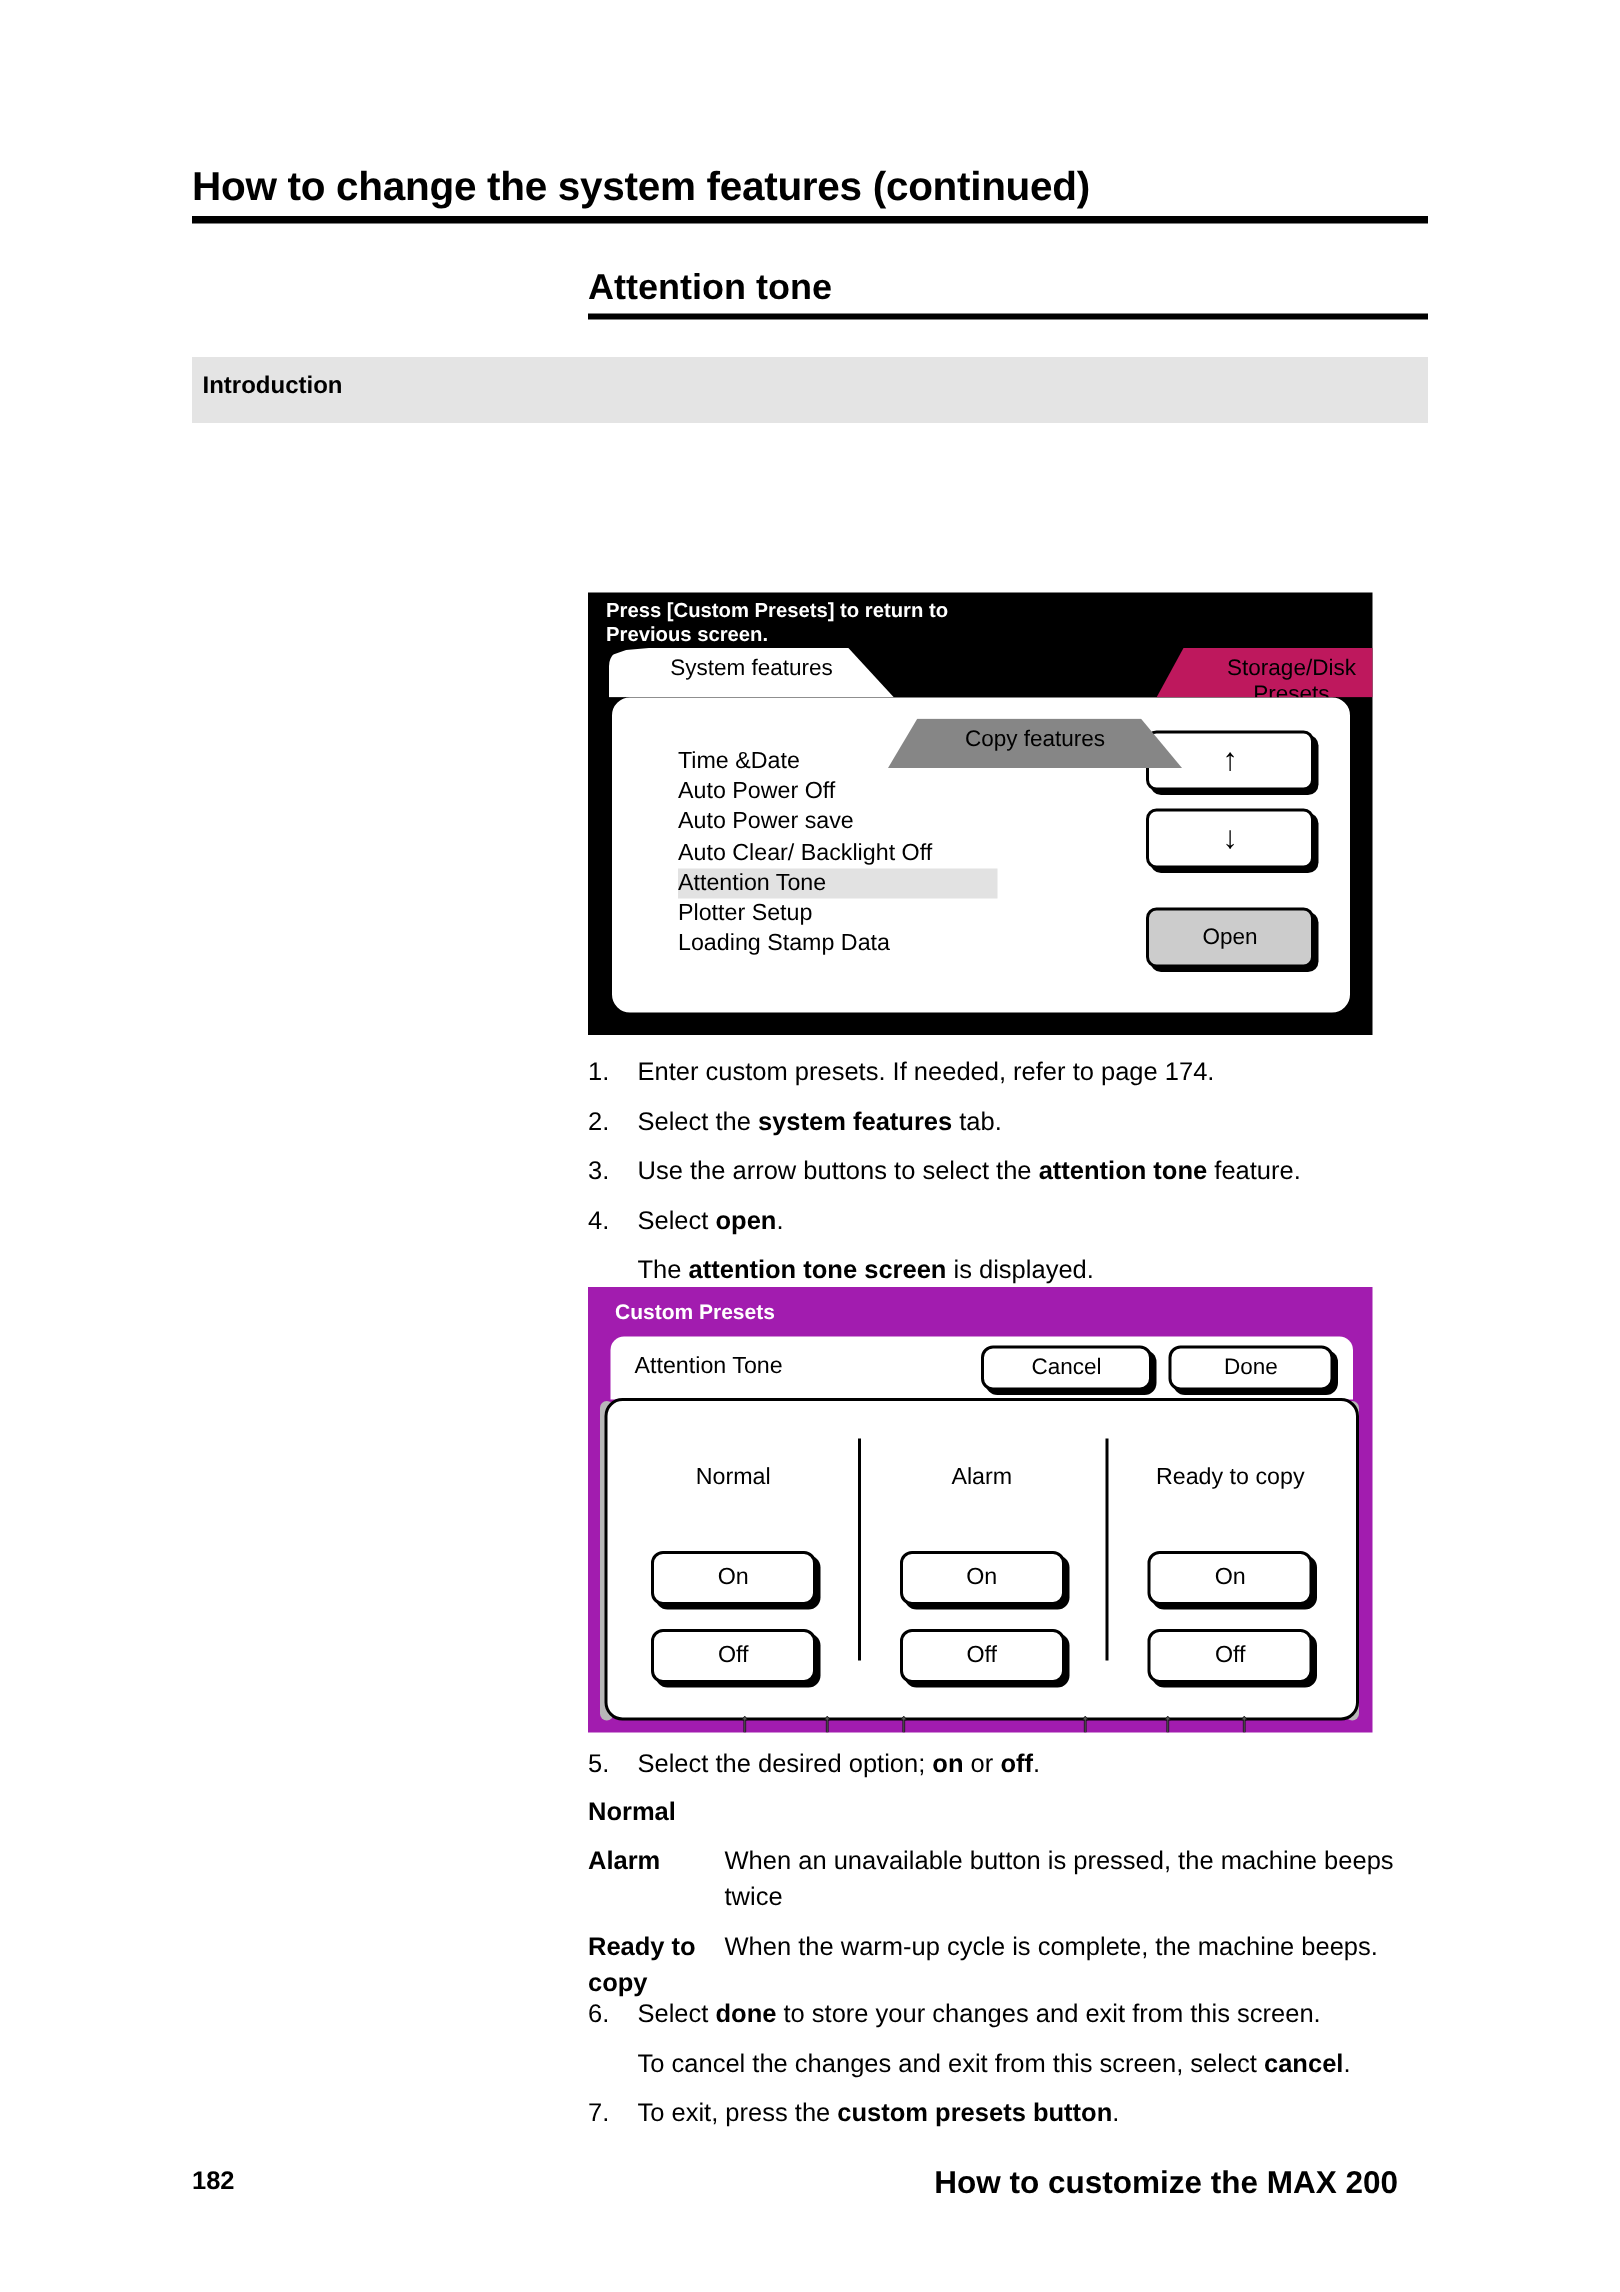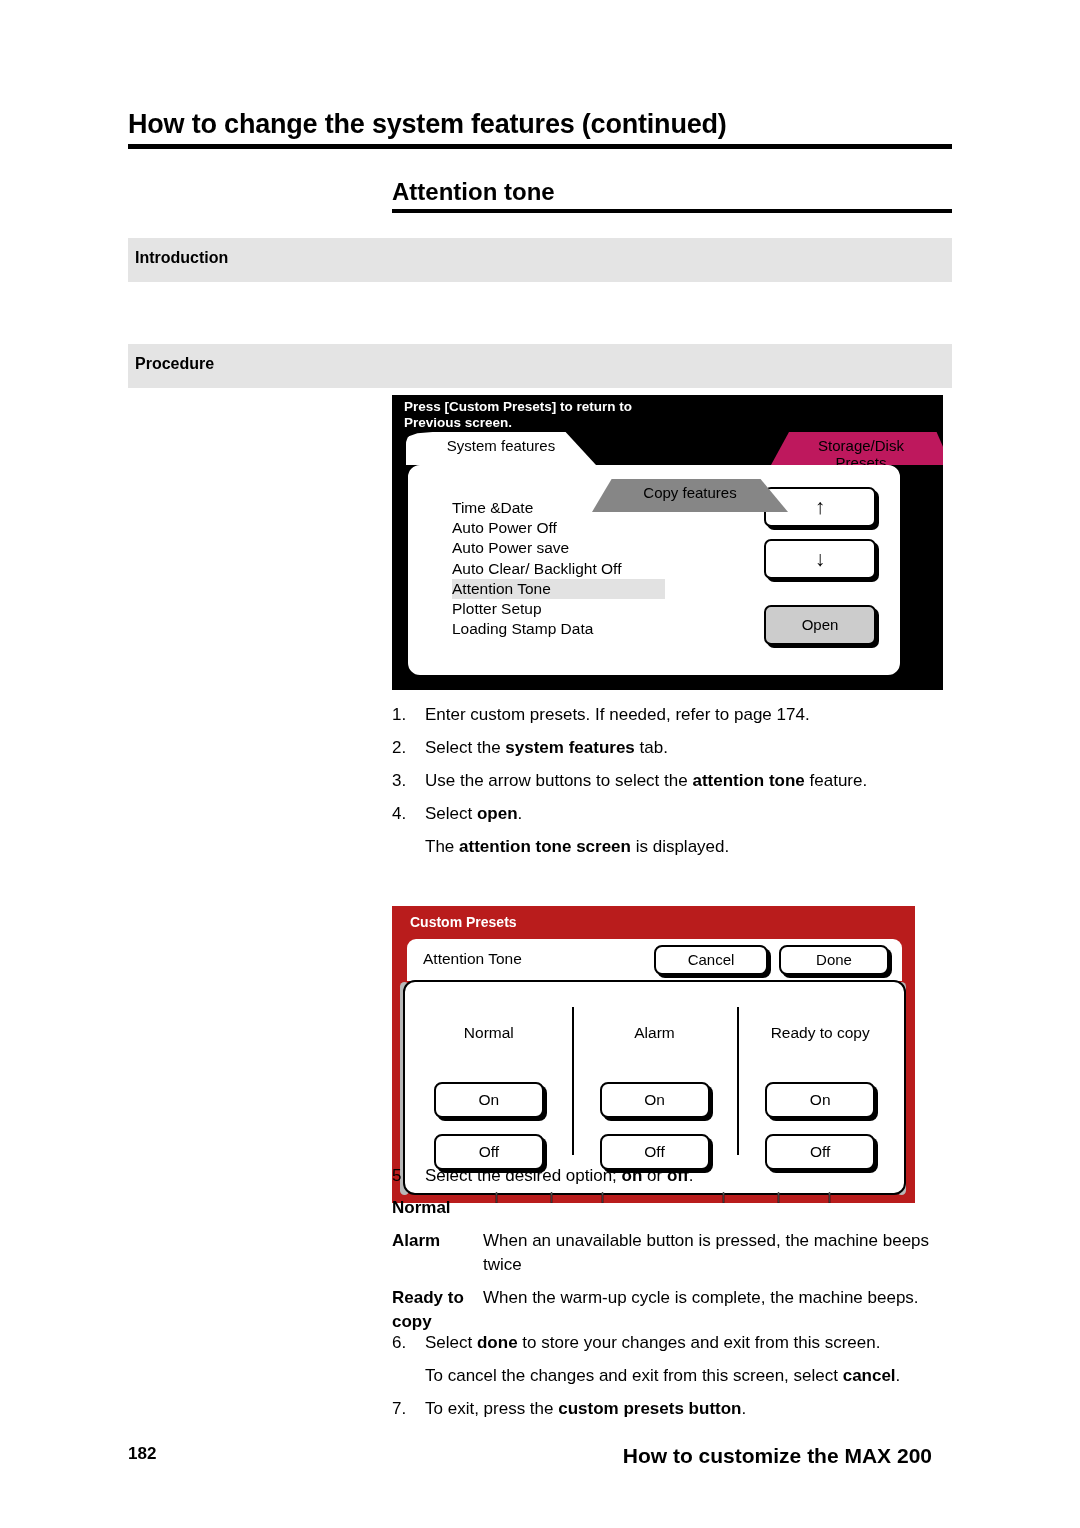--- a/index.html
+++ b/index.html
@@ -144,21 +144,20 @@
 
   
   .lcd1 {
     position: absolute;
     left: 392px;
     top: 395px;
     width: 523px;
     height: 295px;
     background: #000000;
     overflow: hidden;
-    padding-left: 28px;
   }
   .lcd1-banner {
     position: absolute;
     left: 12px;
     top: 4px;
     color: #ffffff;
     font-size: 13.5px;
     font-weight: bold;
     line-height: 16px;
     width: 420px;
@@ -264,24 +263,24 @@
     position: absolute;
     top: 0;
     width: 11px;
     height: 26px;
   }
 
   
   .lcd2 {
     position: absolute;
     left: 392px;
-    top: 906px;
+    top: 858px;
     width: 523px;
     height: 297px;
-    background: #b91c1c;
+    background: #a21caf;
     overflow: hidden;
   }
   .lcd2-banner {
     position: absolute;
     left: 18px;
     top: 8px;
     color: #ffffff;
     font-size: 14px;
     font-weight: bold;
   }
@@ -413,23 +412,20 @@
   <div class="section-head">
     <div class="section-head-title">Attention tone</div>
     <div class="rule-med"></div>
   </div>
 
   <div class="band band-intro">
     <span class="band-label">Introduction</span>
   </div>
 
 
-  <div class="band band-proc">
-    <span class="band-label">Procedure</span>
-  </div>
 
   <div class="lcd1">
 
     <div class="lcd1-banner">
       <div>Press [Custom Presets] to return to</div>
       <div>Previous screen.</div>
     </div>
 
     <div class="tabstrip">
       <div class="tab tab-1">

